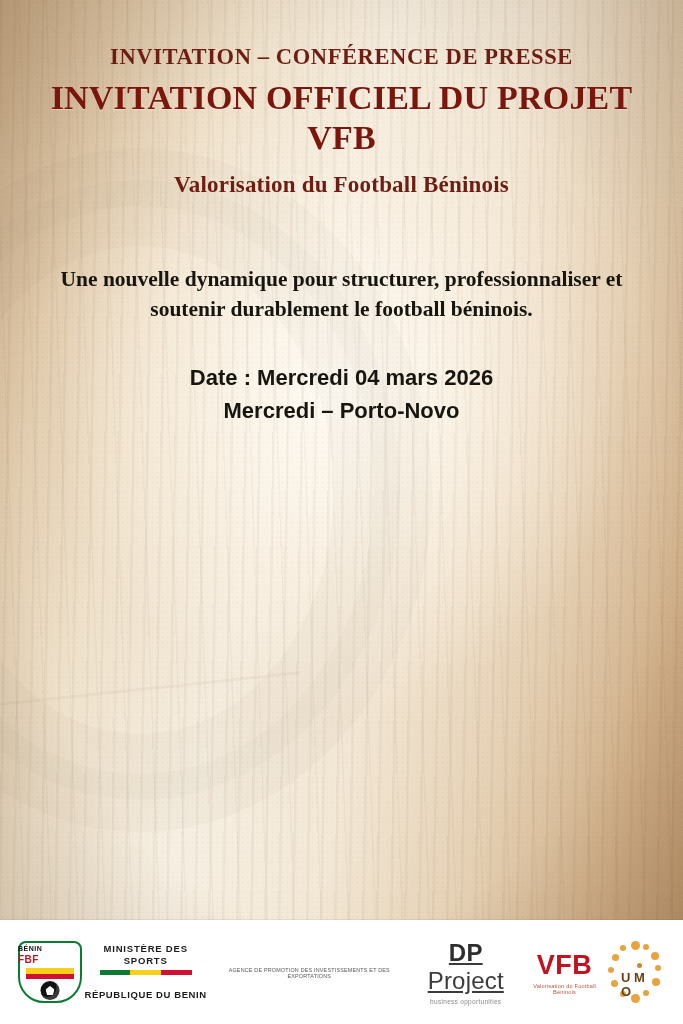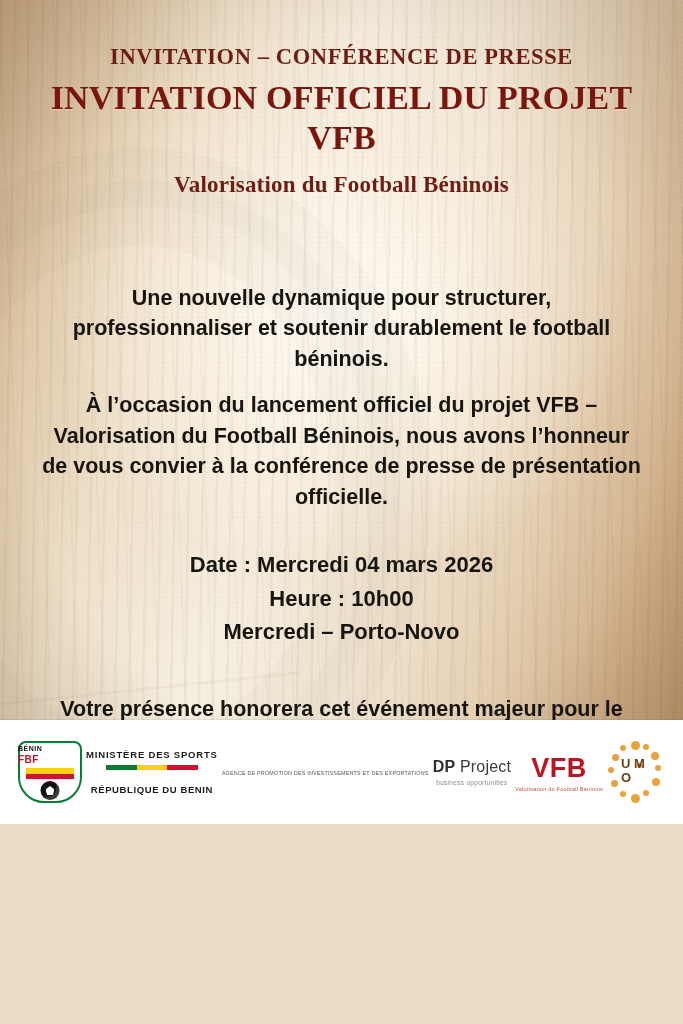--- a/index.html
+++ b/index.html
@@ -12,21 +12,21 @@
     font-family: "Liberation Sans", sans-serif;
     background: #e9dcc7;
     position: relative;
   }
 
   
   .poster {
     position: absolute;
     inset: 0;
     width: 683px;
-    height: 824px;
+    height: 1024px;
     overflow: hidden;
     background:
       radial-gradient(ellipse 60% 45% at 50% 38%, rgba(255,252,245,0.92) 0%, rgba(250,240,225,0.55) 45%, rgba(235,215,190,0.15) 70%, rgba(0,0,0,0) 100%),
       linear-gradient(105deg, #cdb08c 0%, #ddc6a6 12%, #efe2cc 26%, #f6efe2 42%, #f3e8d6 58%, #e4cfb2 74%, #cfae87 88%, #b99268 100%);
   }
   
   .tex-streaks {
     position: absolute; inset: 0;
     background:
       repeating-linear-gradient(91deg, rgba(140,105,70,0.07) 0px, rgba(140,105,70,0.07) 2px, rgba(255,255,255,0) 3px, rgba(255,255,255,0) 14px),
@@ -103,22 +103,23 @@
     color: #6d1d14;
     margin-top: 14px;
     letter-spacing: .2px;
   }
 
   .body-block {
     font-weight: bold;
     font-size: 21.5px;
     line-height: 1.42;
     color: #17150f;
-    margin-top: 85px;
+    margin-top: 66px;
     padding: 0 14px;
+    font-family: Liberation Serif, serif;
   }
   .body-block p { margin: 0; }
   .body-block .para2 { margin-top: 16px; }
 
   .details {
     font-weight: bold;
     font-size: 22px;
     line-height: 1.52;
     color: #17150f;
     margin-top: 36px;
@@ -209,40 +210,40 @@
   }
   .apiex .a { color: #0b7a33; }
   .apiex .p { color: #0b7a33; }
   .apiex .i { color: #e0a800; }
   .apiex .e { color: #c1121f; }
   .apiex .x { color: #444; font-size: 17px; }
   .apiex .tag { font-size: 5.4px; color: #555; letter-spacing: .2px; margin-top: 2px; }
 
   
   .dp { text-align: center; }
-  .dp .main { font-size: 16px; color: #3b3b3b; letter-spacing: .2px; }
+  .dp .main { font-size: 24px; color: #3b3b3b; letter-spacing: .2px; text-decoration: underline; }
   .dp .main b { font-weight: bold; color: #2e2e2e; }
   .dp .tag { font-size: 6.5px; color: #8a8a8a; margin-top: 3px; letter-spacing: .3px; }
 
   
   .vfb { text-align: center; }
   .vfb .word {
     font-size: 27px; font-weight: bold; color: #c1121f; letter-spacing: .5px;
     position: relative; display: inline-block;
   }
   .vfb .tag { font-size: 5.6px; color: #b8563f; margin-top: 2px; letter-spacing: .2px; }
 
   
   .umo { position: relative; width: 58px; height: 62px; }
   .umo .dots { position: absolute; inset: 0; }
   .umo .dots i {
     position: absolute; border-radius: 50%; background: #e8a33d;
   }
   .umo .letters {
-    position: absolute; left: 14px; top: 16px;
+    position: absolute; left: 14px; top: 30px;
     font-size: 13px; font-weight: bold; color: #6b3f12; line-height: 1.05;
     text-align: left;
   }
 </style>
 </head>
 <body>
 
 <div class="poster">
   <div class="tex-streaks"></div>
   <div class="tex-arcs"></div>
@@ -256,30 +257,27 @@
 
     <div class="title">
       <span>INVITATION OFFICIEL DU PROJET</span>
       <span class="line2">VFB</span>
     </div>
 
     <div class="subtitle">Valorisation du Football Béninois</div>
 
     <div class="body-block">
       <p class="para1">Une nouvelle dynamique pour structurer, professionnaliser et soutenir durablement le football béninois.</p>
-      <p class="para2">À l’occasion du lancement officiel du projet VFB – Valorisation du Football Béninois, nous avons l’honneur de vous convier à la conférence de presse de présentation officielle.</p>
     </div>
 
     <div class="details">
       <p class="row">Date : Mercredi 04 mars 2026</p>
-      <p class="row">Heure : 10h00</p>
       <p class="row">Mercredi – Porto-Novo</p>
     </div>
 
-    <div class="closing">Votre présence honorera cet événement majeur pour le développement et la professionnalisation du football national.</div>
   </div>
 
   <div class="footer">
 
     <div class="logo">
       <div class="crest">
         <div class="shield"></div>
         <div class="benin">BÉNIN</div>
         <div class="fbf">FBF</div>
         <div class="flagbars">

